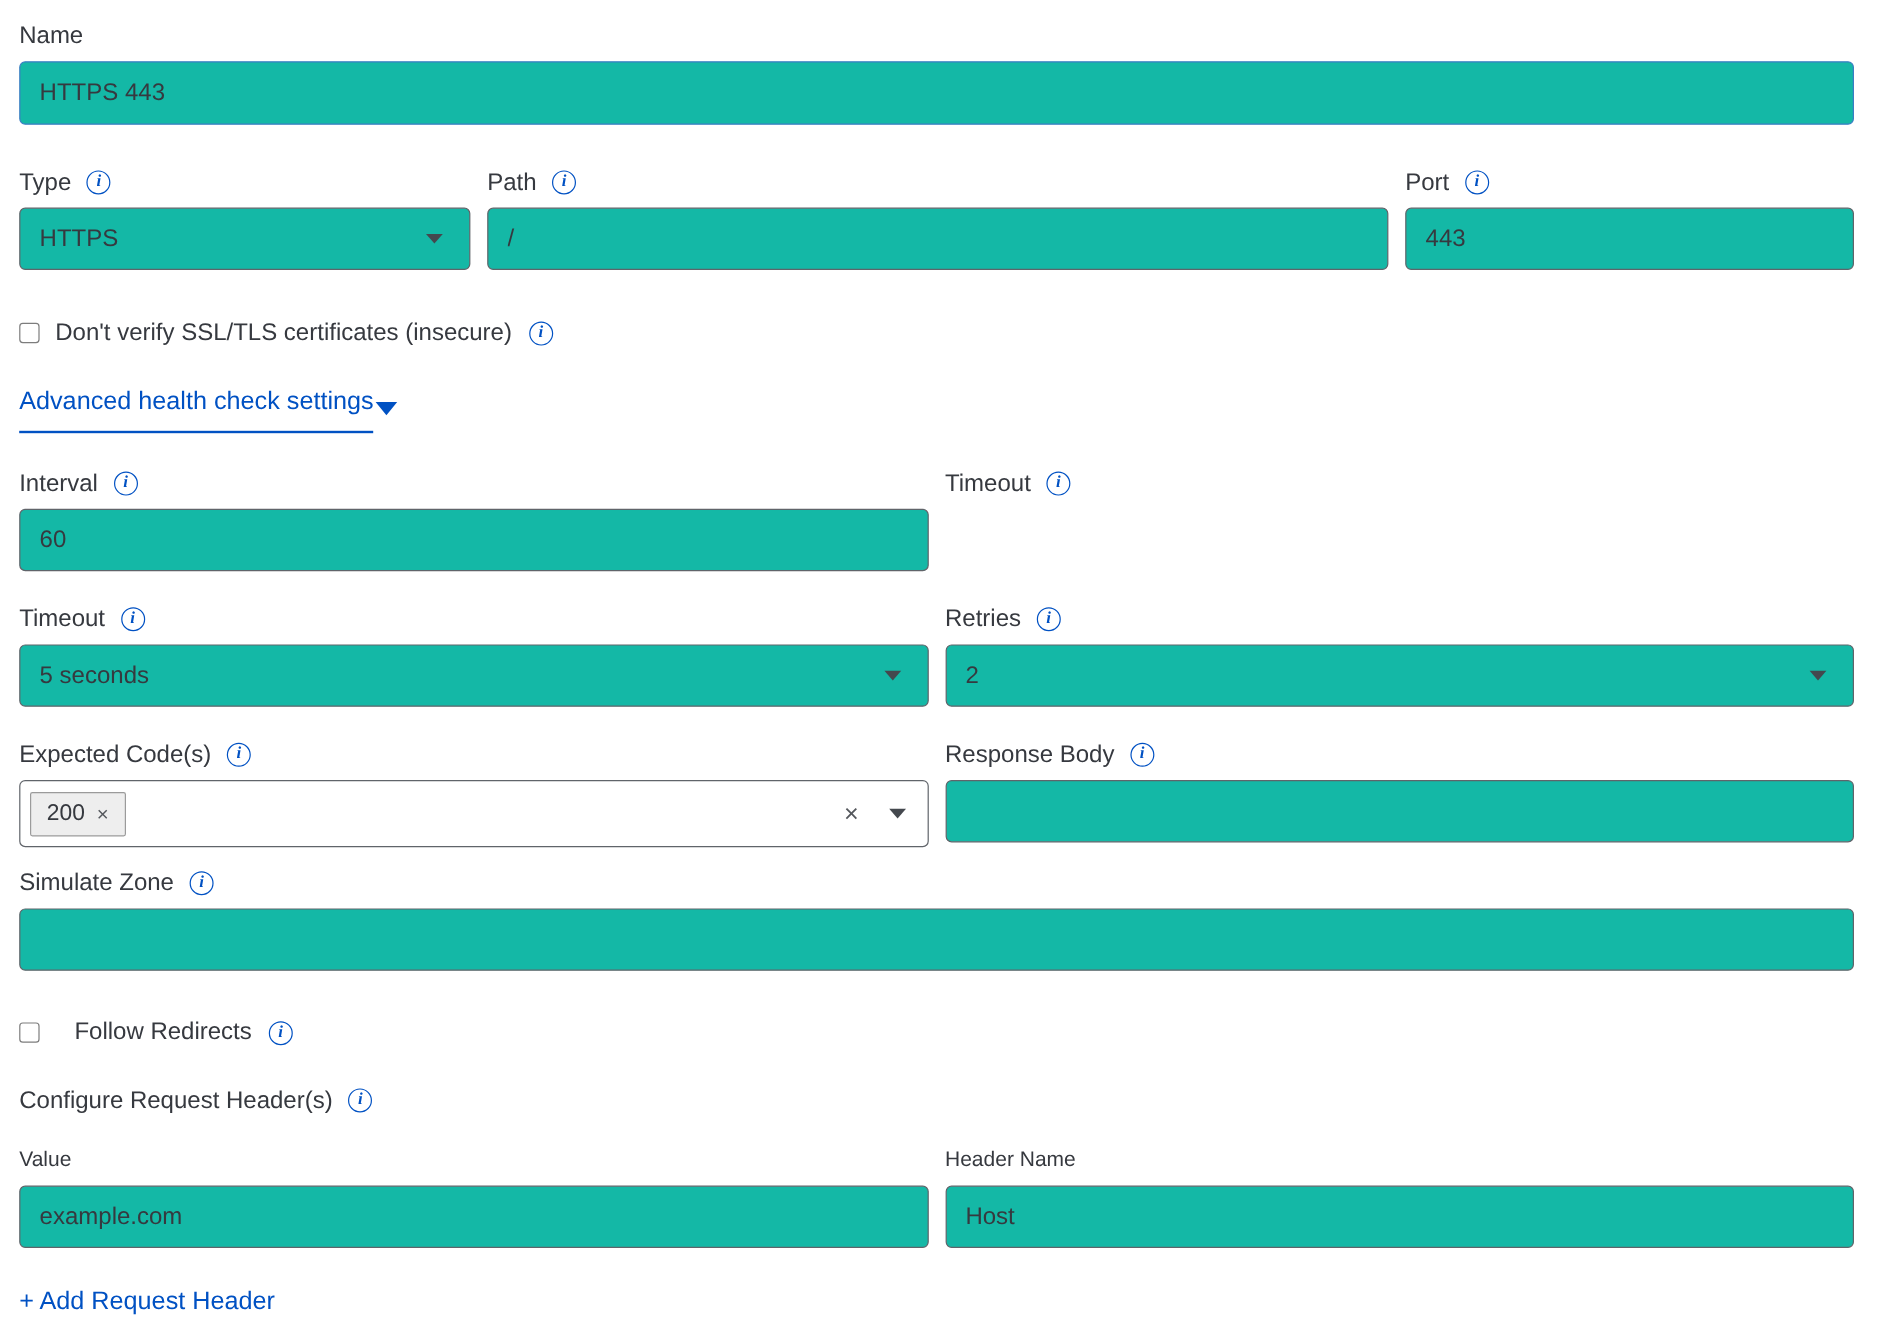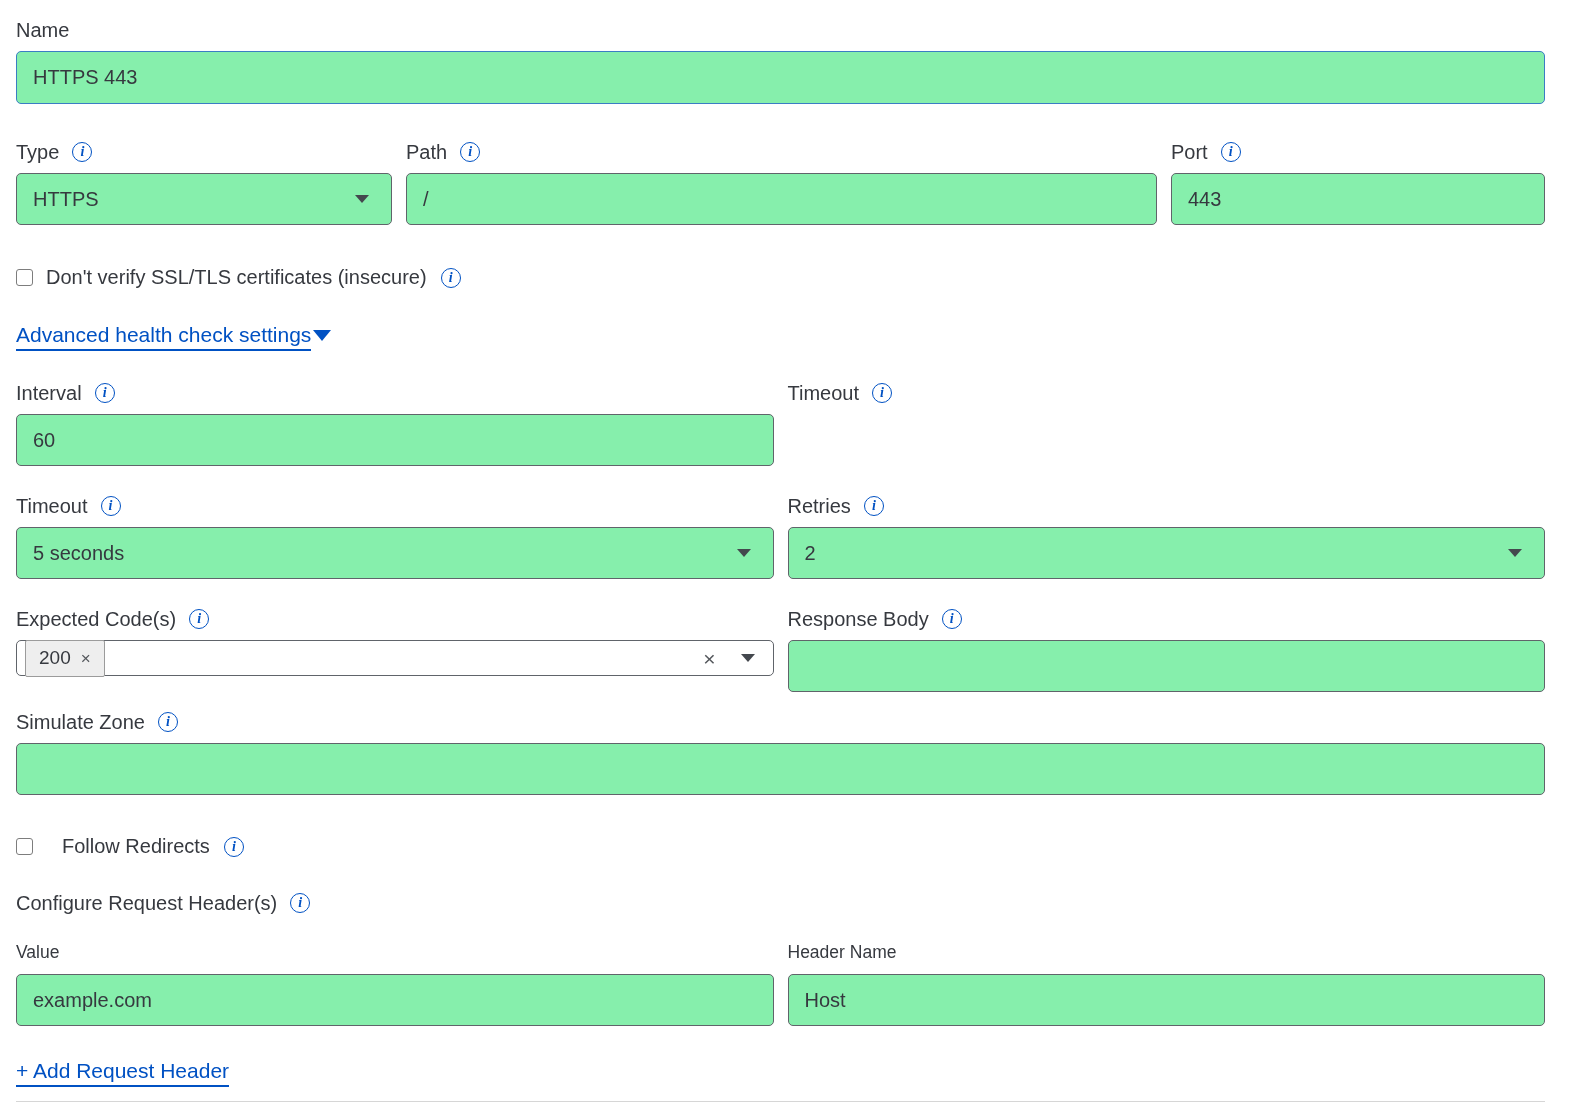--- a/index.html
+++ b/index.html
@@ -43,21 +43,21 @@
     line-height: 1;
     cursor: pointer;
   }
 
   
   .tb, .sel {
     width: 100%;
     height: 52px;
     border: 1px solid #60646a;
     border-radius: 5px;
-    background: #86efac;
+    background: #14b8a6;
     font-family: "Liberation Sans", sans-serif;
     font-size: 20px;
     color: #36393f;
     padding: 0 16px;
   }
   input.tb { outline: none; display: block; }
   .tb.focus-blue { border: 1px solid #3b7dc4; height: 53px; }
 
   .sel {
     display: flex;
@@ -97,39 +97,39 @@
     cursor: pointer;
     flex: 0 0 auto;
   }
 
   
   .blue-link {
     color: #0051c3;
     font-size: 21px;
     text-decoration: none;
     border-bottom: 2px solid #0051c3;
-    padding-bottom: 2px;
+    padding-bottom: 12px;
     display: inline-block;
     cursor: pointer;
   }
   .adv-row { display: flex; align-items: center; margin: 34px 0 30px 0; }
   .tri-down-blue {
     width: 0; height: 0;
     border-left: 9px solid transparent;
     border-right: 9px solid transparent;
     border-top: 11px solid #0051c3;
     margin-left: 2px;
     position: relative;
     top: -2px;
   }
 
   
   .multisel {
     width: 100%;
-    height: 36px;
+    height: 56px;
     border: 1px solid #60646a;
     border-radius: 5px;
     display: flex;
     align-items: center;
     padding: 0 18px 0 8px;
     cursor: pointer;
     background: #fff;
   }
   .tag {
     display: inline-flex;

